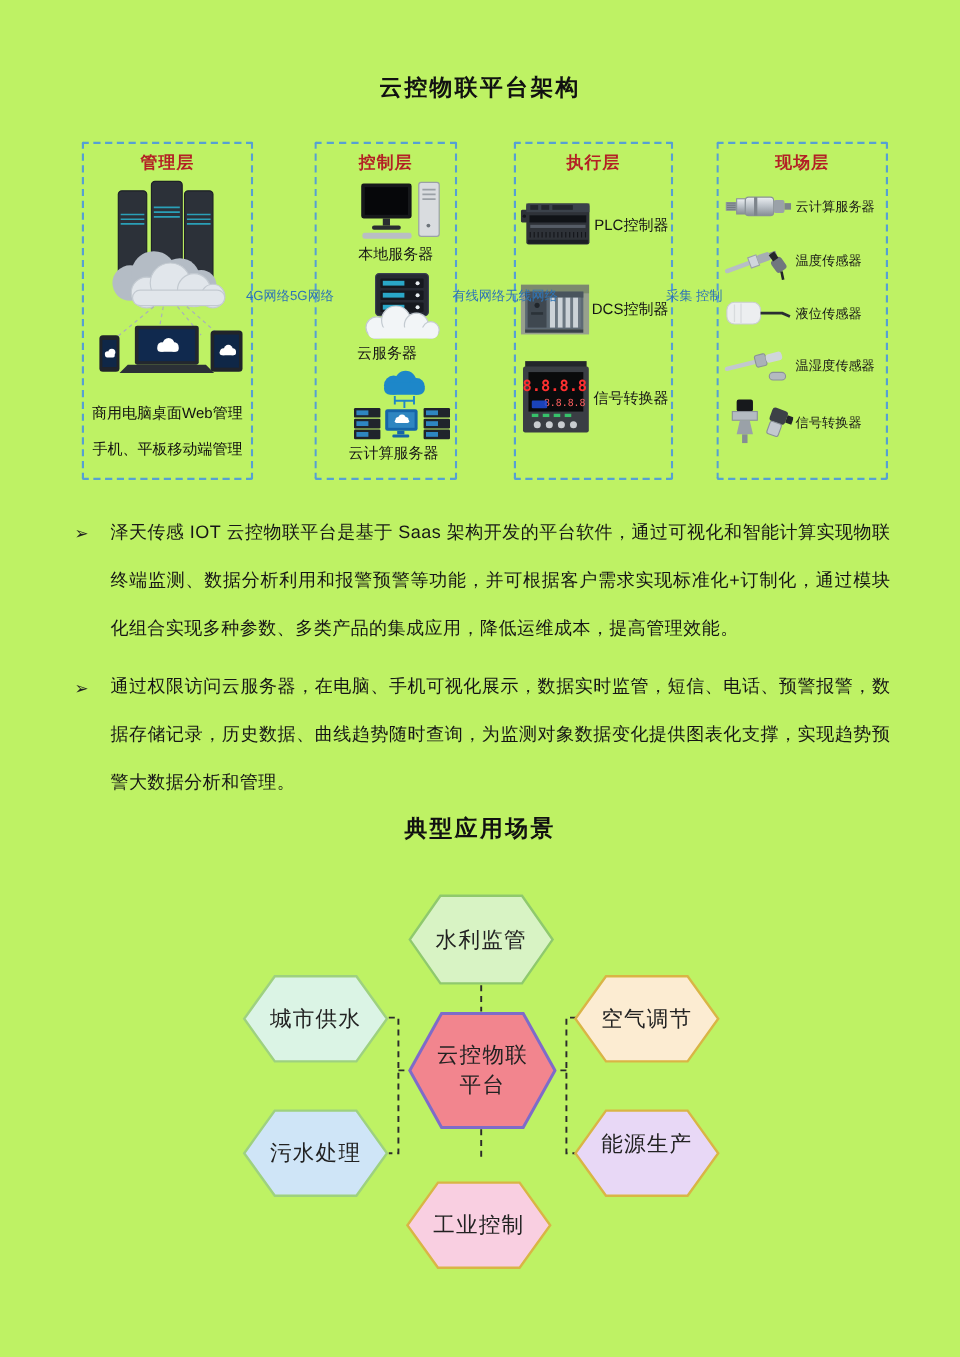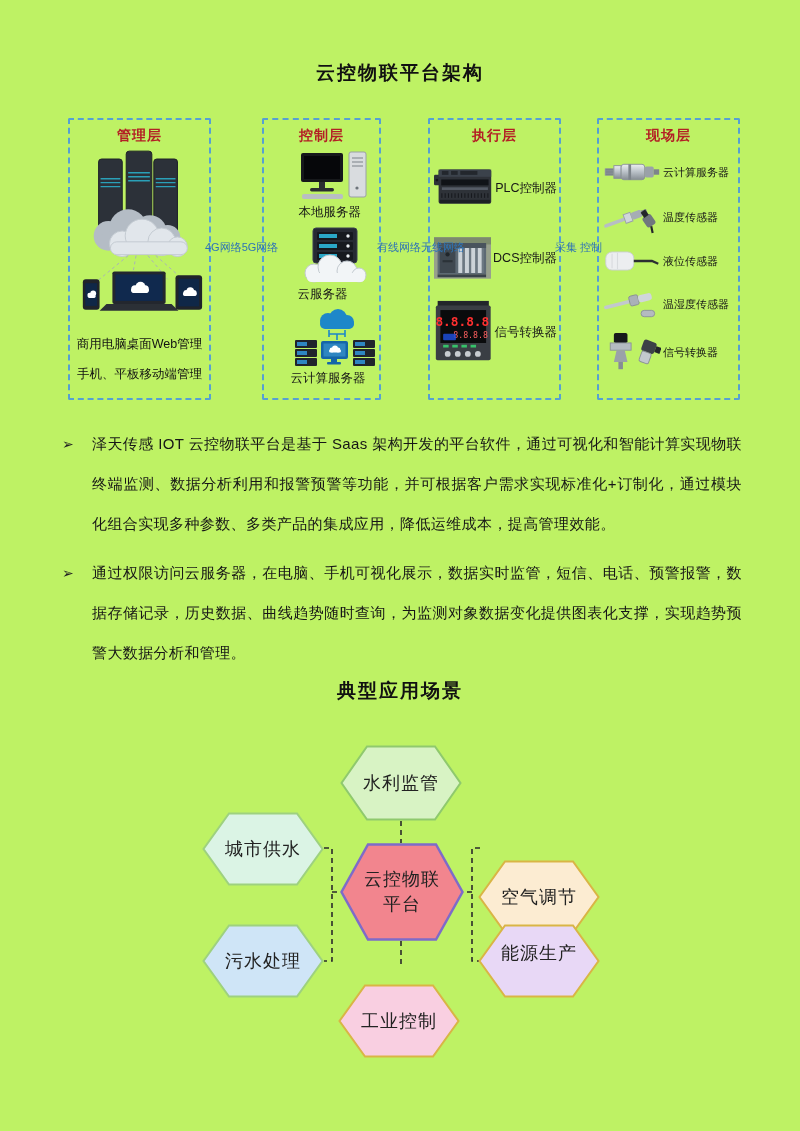--- a/index.html
+++ b/index.html
@@ -48,21 +48,21 @@
             text-align:justify;text-justify:inter-ideograph;letter-spacing:0.4px;}
 
   
   .hex{position:absolute;}
   .hex svg{position:absolute;left:0;top:0;}
   .hex .hex-label{position:absolute;left:0;top:0;width:100%;height:100%;
                   display:flex;flex-direction:column;align-items:center;justify-content:center;
                   font-size:18px;color:#222;letter-spacing:1px;}
   #hex-top   {left:340px;top:745px;width:122px;height:76px;}
   #hex-ul    {left:202px;top:812px;width:122px;height:74px;}
-  #hex-ur    {left:478px;top:812px;width:122px;height:74px;margin-top:48px;}
+  #hex-ur    {left:478px;top:812px;width:122px;height:74px;}
   #hex-center{left:340px;top:843px;width:124px;height:98px;}
   #hex-ll    {left:202px;top:924px;width:122px;height:74px;}
   #hex-lr    {left:478px;top:924px;width:122px;height:58px;}
   #hex-bot   {left:338px;top:964px;width:122px;height:74px;margin-top:20px;}
   #hex-center .hex-label{line-height:25px;}
   #connectors{position:absolute;left:180px;top:735px;}
 </style>
 </head>
 <body>
 

